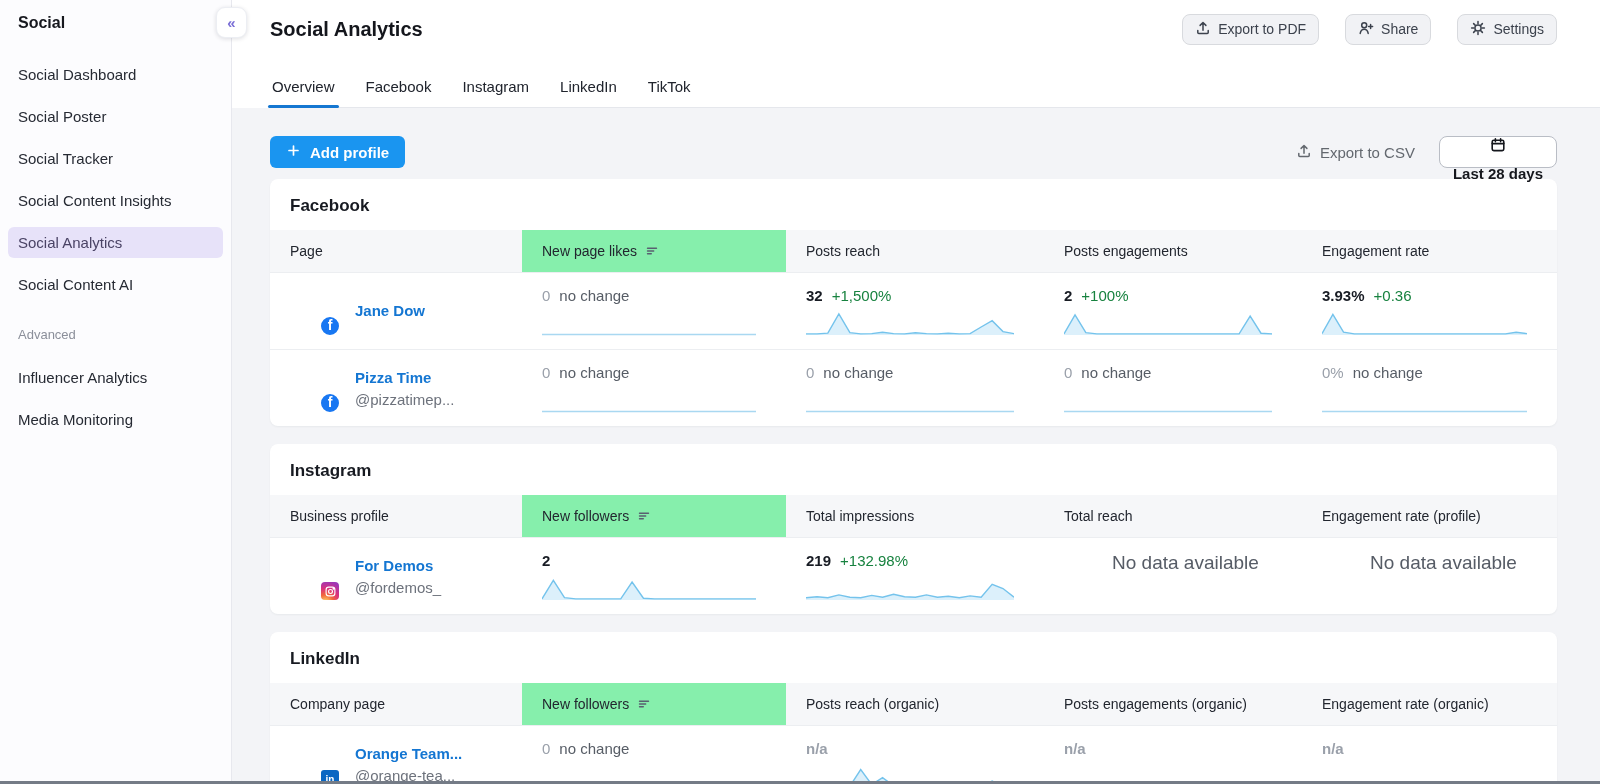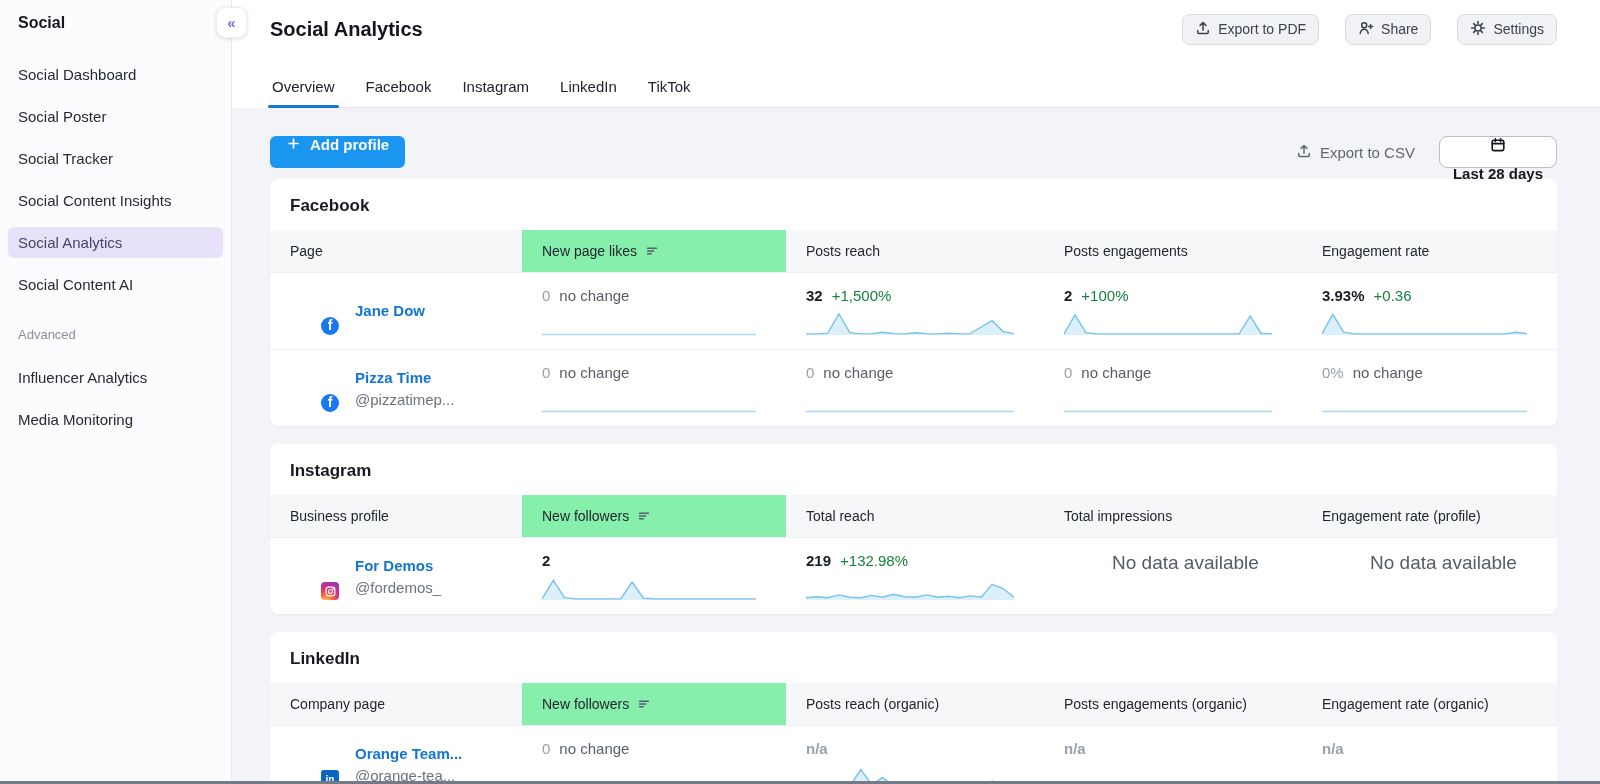--- a/index.html
+++ b/index.html
@@ -25,21 +25,21 @@
   .top-actions { display:flex; gap:26px; }
   .action-btn { display:flex; align-items:center; gap:7px; background:#f1f2f5; border:1px solid #d8dade;
     border-radius:8px; height:31px; padding:0 12px; font-size:14px; color:#3c424d; cursor:pointer; white-space:nowrap; }
   .tabs { display:flex; gap:27px; margin-top:20px; border-bottom:1px solid #e5e7ec; }
   .tab { font-size:15px; color:#20242d; padding:8px 2px 12px; cursor:pointer; position:relative; white-space:nowrap; }
   .tab.active::after { content:""; position:absolute; left:-2px; right:-2px; bottom:-1px; height:3px; background:#1577d1; border-radius:2px; }
 
   
   .content { flex:1; padding:28px 43px 0 38px; overflow:hidden; }
   .toolbar-row { display:flex; justify-content:space-between; align-items:center; margin-bottom:11px; }
-  .add-profile { display:flex; align-items:flex-start; gap:9px; background:#1a95f0; color:#fff; border:none;
+  .add-profile { display:flex; align-items:center; gap:9px; background:#1a95f0; color:#fff; border:none;
     border-radius:6px; height:32px; padding:0 16px; font-size:15px; font-weight:bold; cursor:pointer; }
   .toolbar-right { display:flex; align-items:center; gap:24px; }
   .export-csv { display:flex; align-items:center; gap:8px; background:none; border:none; font-size:15px; color:#63686f; cursor:pointer; }
   .date-range { display:flex; align-items:center; gap:9px; background:#fff; border:1px solid #b9bdc5;
     border-radius:8px; height:32px; padding:0 13px; font-size:15px; font-weight:bold; color:#15171d; cursor:pointer;flex-direction:column; }
 
   
   .card { background:#fff; border-radius:8px; margin-bottom:18px; overflow:hidden; box-shadow:0 1px 2px rgba(25,30,45,.05); }
   .card-title { font-size:17px; font-weight:bold; color:#171a21; padding:17px 20px 14px; }
   .grid-row { display:grid; grid-template-columns:252px 264px 258px 258px 1fr; }
@@ -278,24 +278,24 @@
               </div>
               <div class="th sorted">
                 <span>New followers</span>
                 <span class="sort-icon">
                   <svg width="14" height="14" viewBox="0 0 14 14" fill="none" stroke="currentColor" stroke-width="1.4" stroke-linecap="round">
                     <path d="M2.5 4.2h9M2.5 7h6.2M2.5 9.8h3.8"></path>
                   </svg>
                 </span>
               </div>
               <div class="th">
+                <span>Total impressions</span>
+              </div>
+              <div class="th">
                 <span>Total reach</span>
-              </div>
-              <div class="th">
-                <span>Total impressions</span>
               </div>
               <div class="th">
                 <span>Engagement rate (profile)</span>
               </div>
             </div>
             <div class="grid-row data-row">
               <div class="profile-cell">
                 <span class="avatar-wrap"><span class="avatar av-fordemos"></span><span class="badge ig">
                     <svg width="13" height="13" viewBox="0 0 16 16" fill="none" stroke="#fff" stroke-width="1.4" stroke-linecap="round">
                       <rect x="2.6" y="2.6" width="10.8" height="10.8" rx="3.2"></rect>

